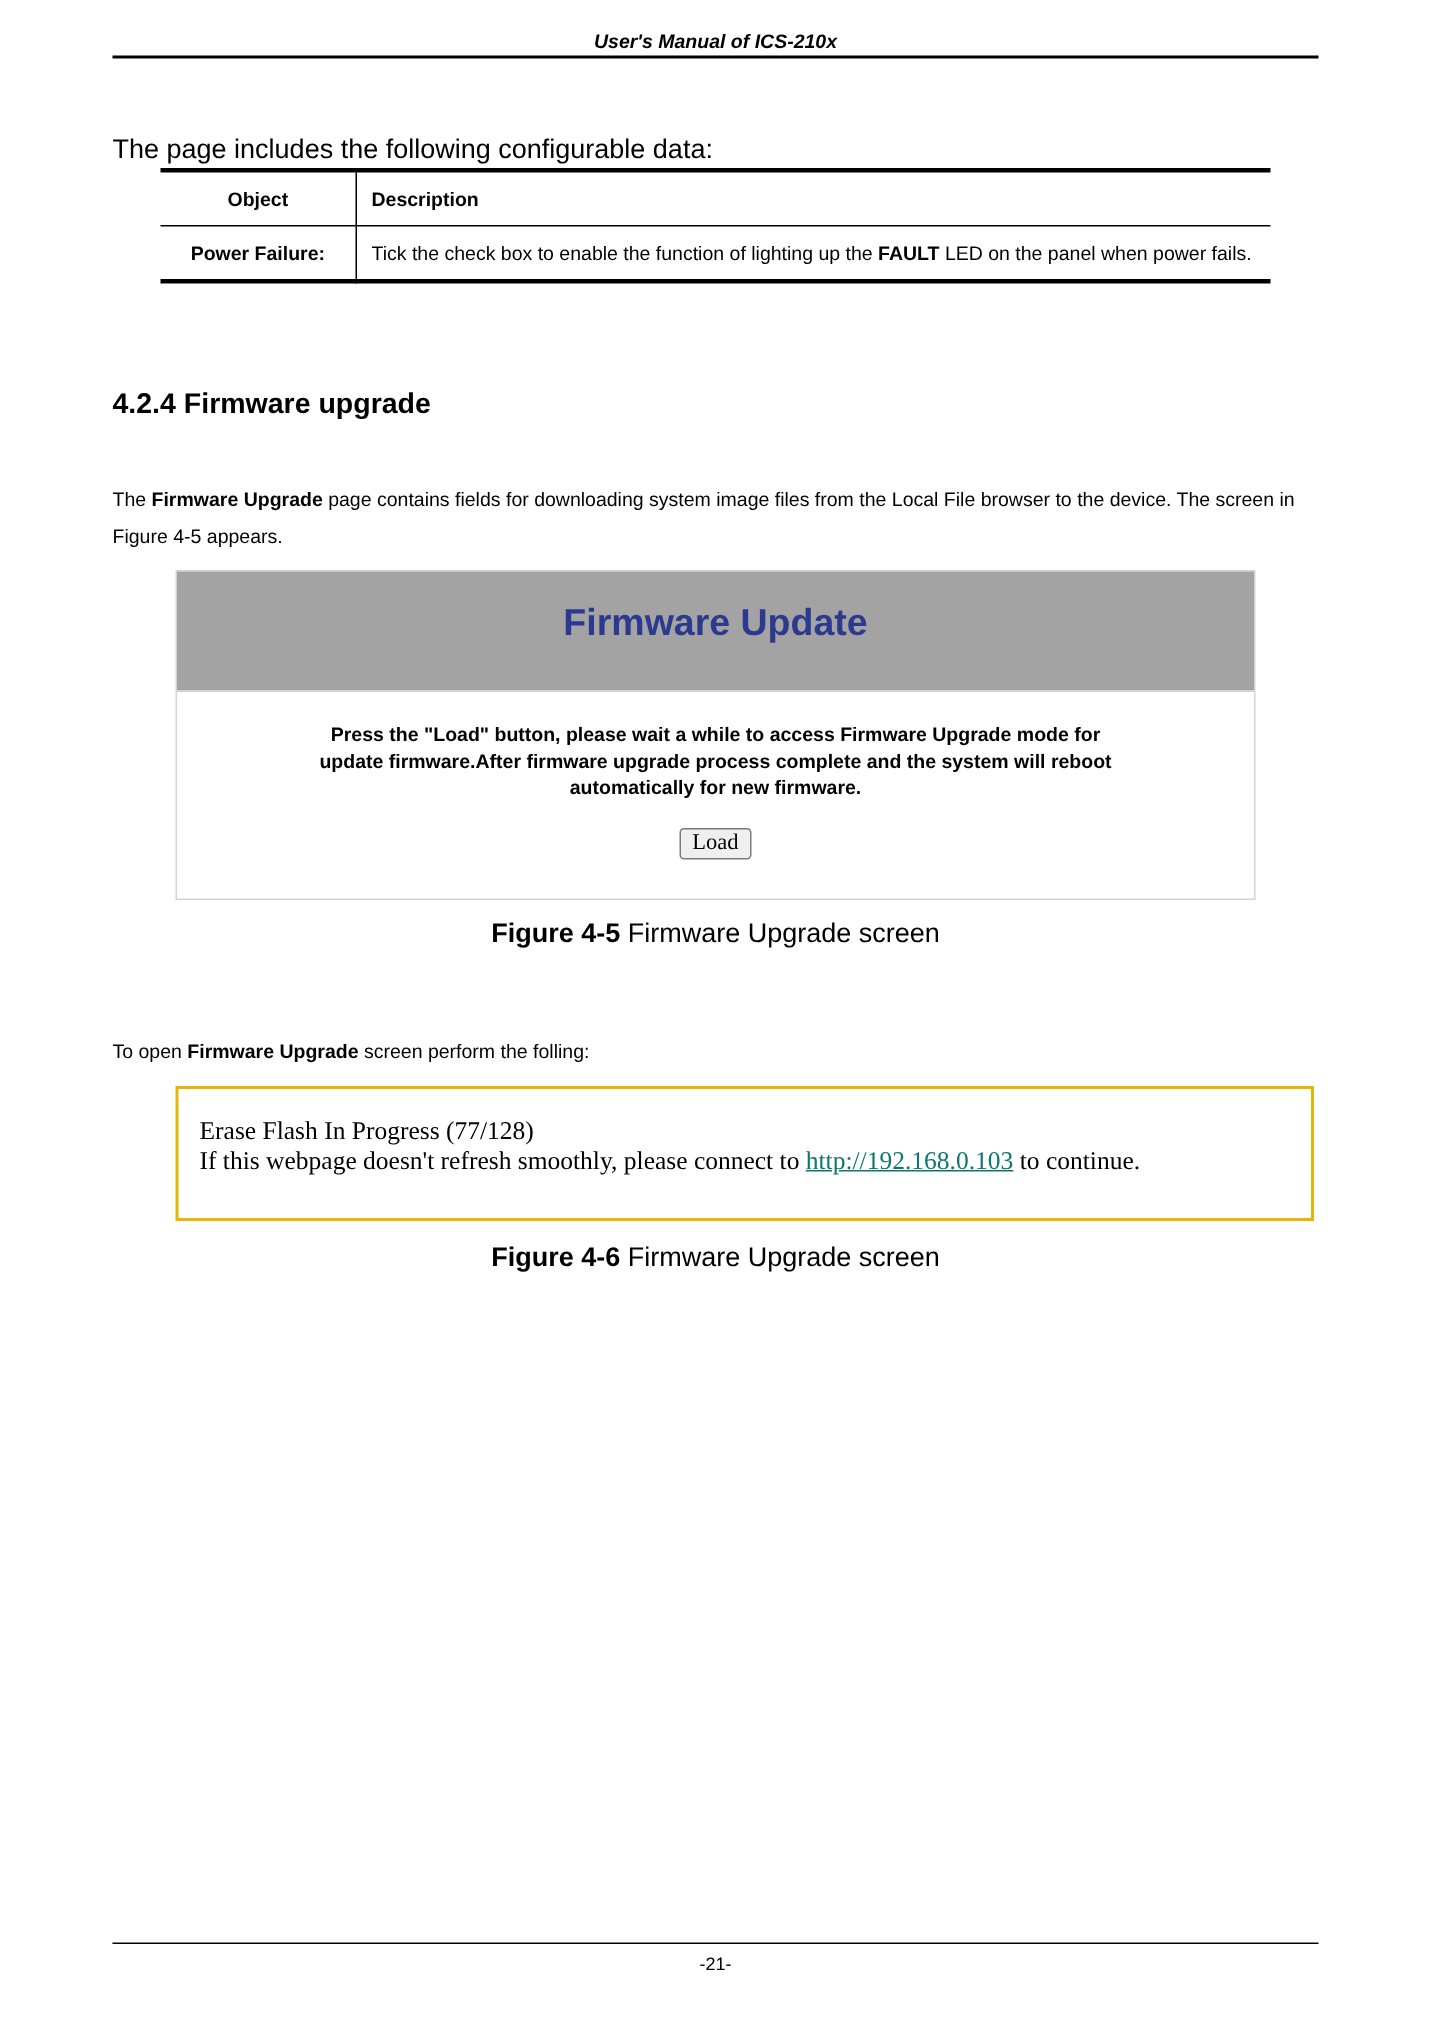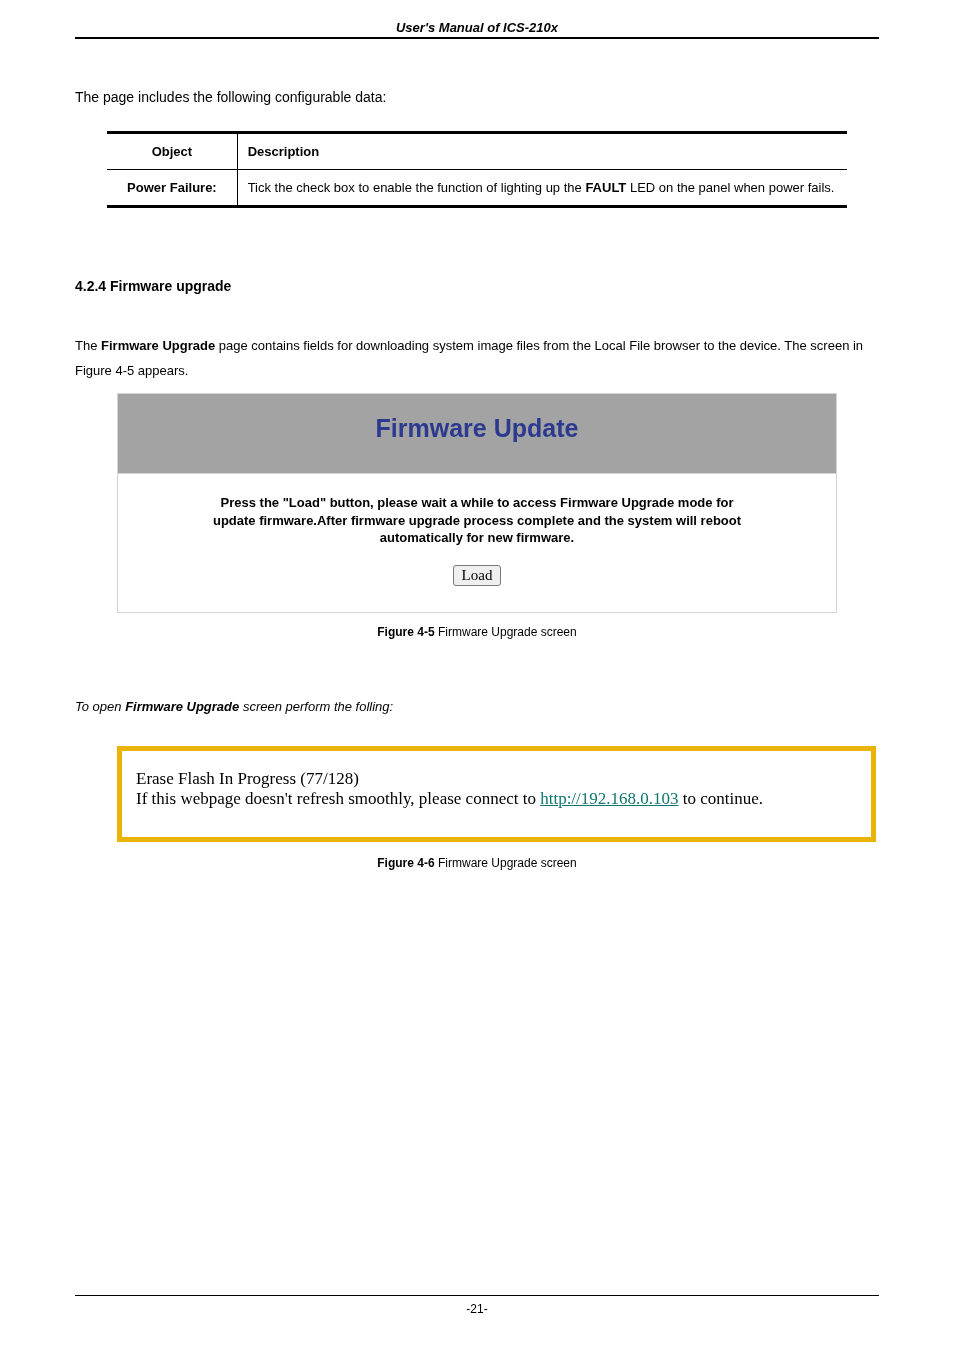--- a/index.html
+++ b/index.html
@@ -19,22 +19,22 @@
   .header-line {
     border-bottom: 2px solid #000;
     padding-bottom: 2px;
     text-align: center;
     font-style: italic;
     font-weight: bold;
     font-size: 13px;
     margin-bottom: 50px;
   }
   .intro-text {
-    font-size: 14px;
-    margin-bottom: 26px;
+    font-size: 18px;
+    margin-bottom: 2px;
   }
   .data-table {
     width: 92%;
     margin: 0 auto 70px auto;
     border-collapse: collapse;
     border-top: 3px solid #000;
     border-bottom: 3px solid #000;
   }
   .data-table th, .data-table td {
     padding: 10px 10px;
@@ -48,21 +48,21 @@
   }
   .data-table thead th:first-child,
   .data-table tbody td:first-child {
     border-right: 1px solid #000;
     width: 130px;
     font-weight: bold;
     text-align: center;
   }
   .section-heading {
     font-family: Verdana, Arial, sans-serif;
-    font-size: 14px;
+    font-size: 19px;
     font-weight: bold;
     margin-bottom: 40px;
   }
   .body-para {
     font-size: 13px;
     line-height: 1.9;
     margin-bottom: 10px;
   }
   .body-para b { font-weight: bold; }
   
@@ -99,44 +99,43 @@
     font-family: "Times New Roman", serif;
     font-size: 15px;
     padding: 1px 8px;
     background: #efefef;
     border: 1px solid #7a7a7a;
     border-radius: 3px;
     cursor: pointer;
   }
   .caption {
     text-align: center;
-    font-size: 12px;
+    font-size: 18px;
     margin-bottom: 60px;
   }
   .caption b { font-weight: bold; }
   
   .open-line {
     font-size: 13px;
-    margin-bottom: 32px;
-    font-style: italic;
+    margin-bottom: 16px;
   }
   ol.steps-list {
     padding-left: 25px;
     font-size: 13px;
   }
   ol.steps-list li {
     padding-left: 10px;
     margin-bottom: 18px;
     line-height: 1.5;
   }
   
   .flash-panel {
     width: 759px;
     margin: 14px 0 14px 42px;
-    border: 5px solid #eab308;
+    border: 2px solid #eab308;
     padding: 18px 14px 28px 14px;
     font-family: "Times New Roman", serif;
     font-size: 17px;
   }
   .flash-link {
     color: #0f766e;
     text-decoration: underline;
   }
   
   .footer-wrap {

